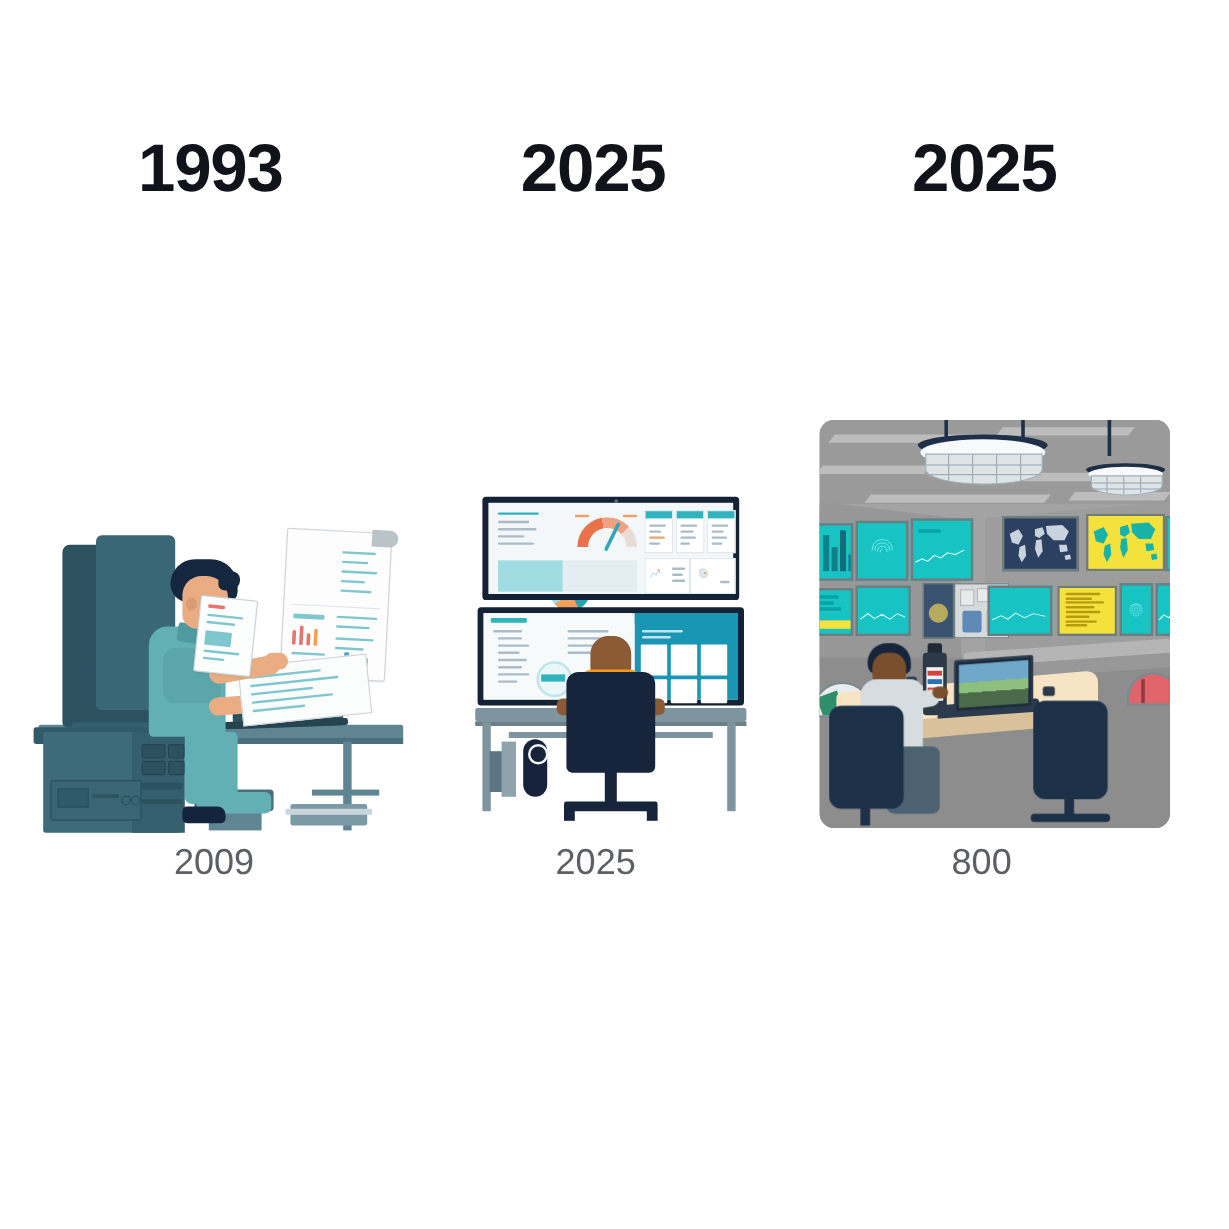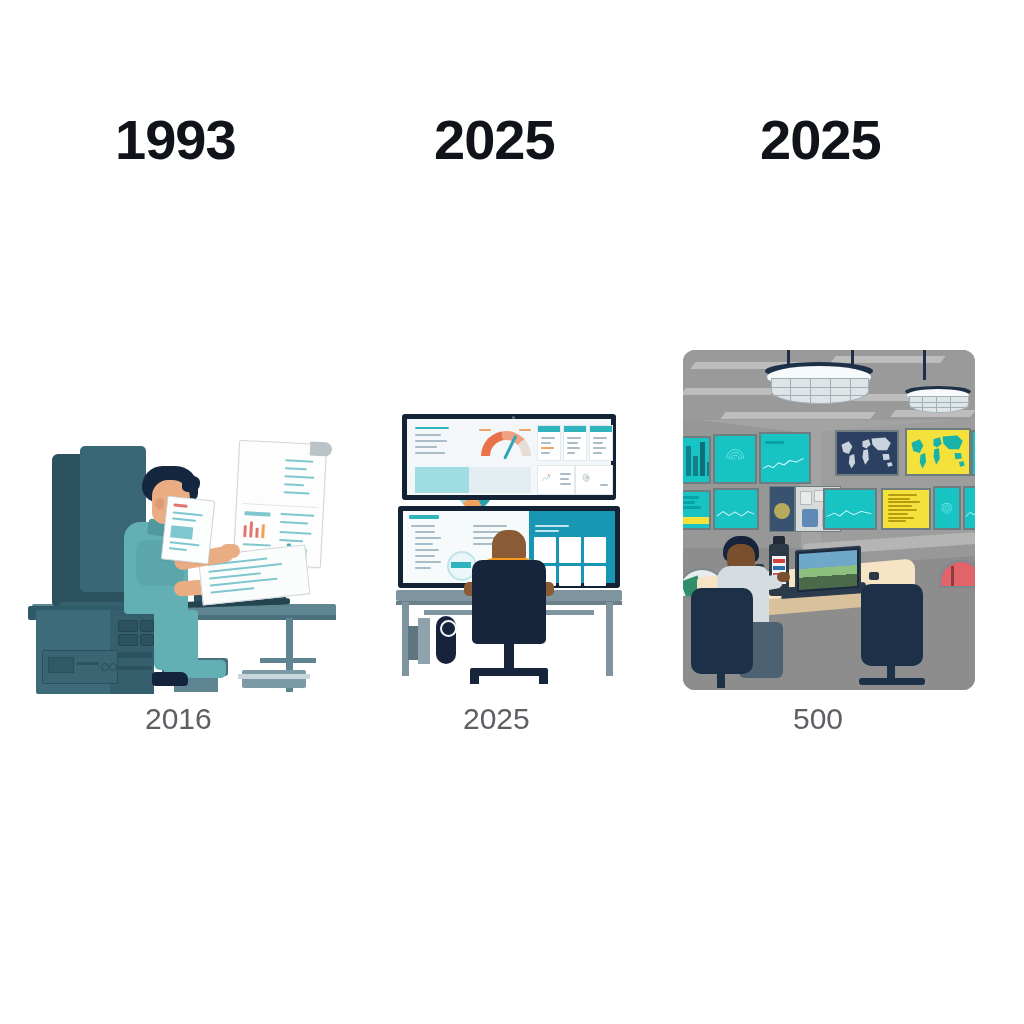--- a/index.html
+++ b/index.html
@@ -620,17 +620,17 @@
     <div class="op-hand"></div>
     <div class="op-leg"></div>
 
     <div class="ch-back" style="left:8px;top:238px;width:62px;height:86px;"></div>
     <div class="ch-stem" style="left:34px;top:318px;width:8px;height:20px;"></div>
     <div class="ch-back" style="left:178px;top:234px;width:62px;height:82px;"></div>
     <div class="ch-stem" style="left:204px;top:310px;width:8px;height:22px;"></div>
     <div class="ch-foot" style="left:176px;top:328px;width:66px;height:7px;"></div>
   </div>
 
-  <div class="cap cap-0">2016</div>
+  <div class="cap cap-0">2009</div>
   <div class="cap cap-1">2025</div>
-  <div class="cap cap-2">500</div>
+  <div class="cap cap-2">800</div>
 
 </div>
 
 </body></html>

